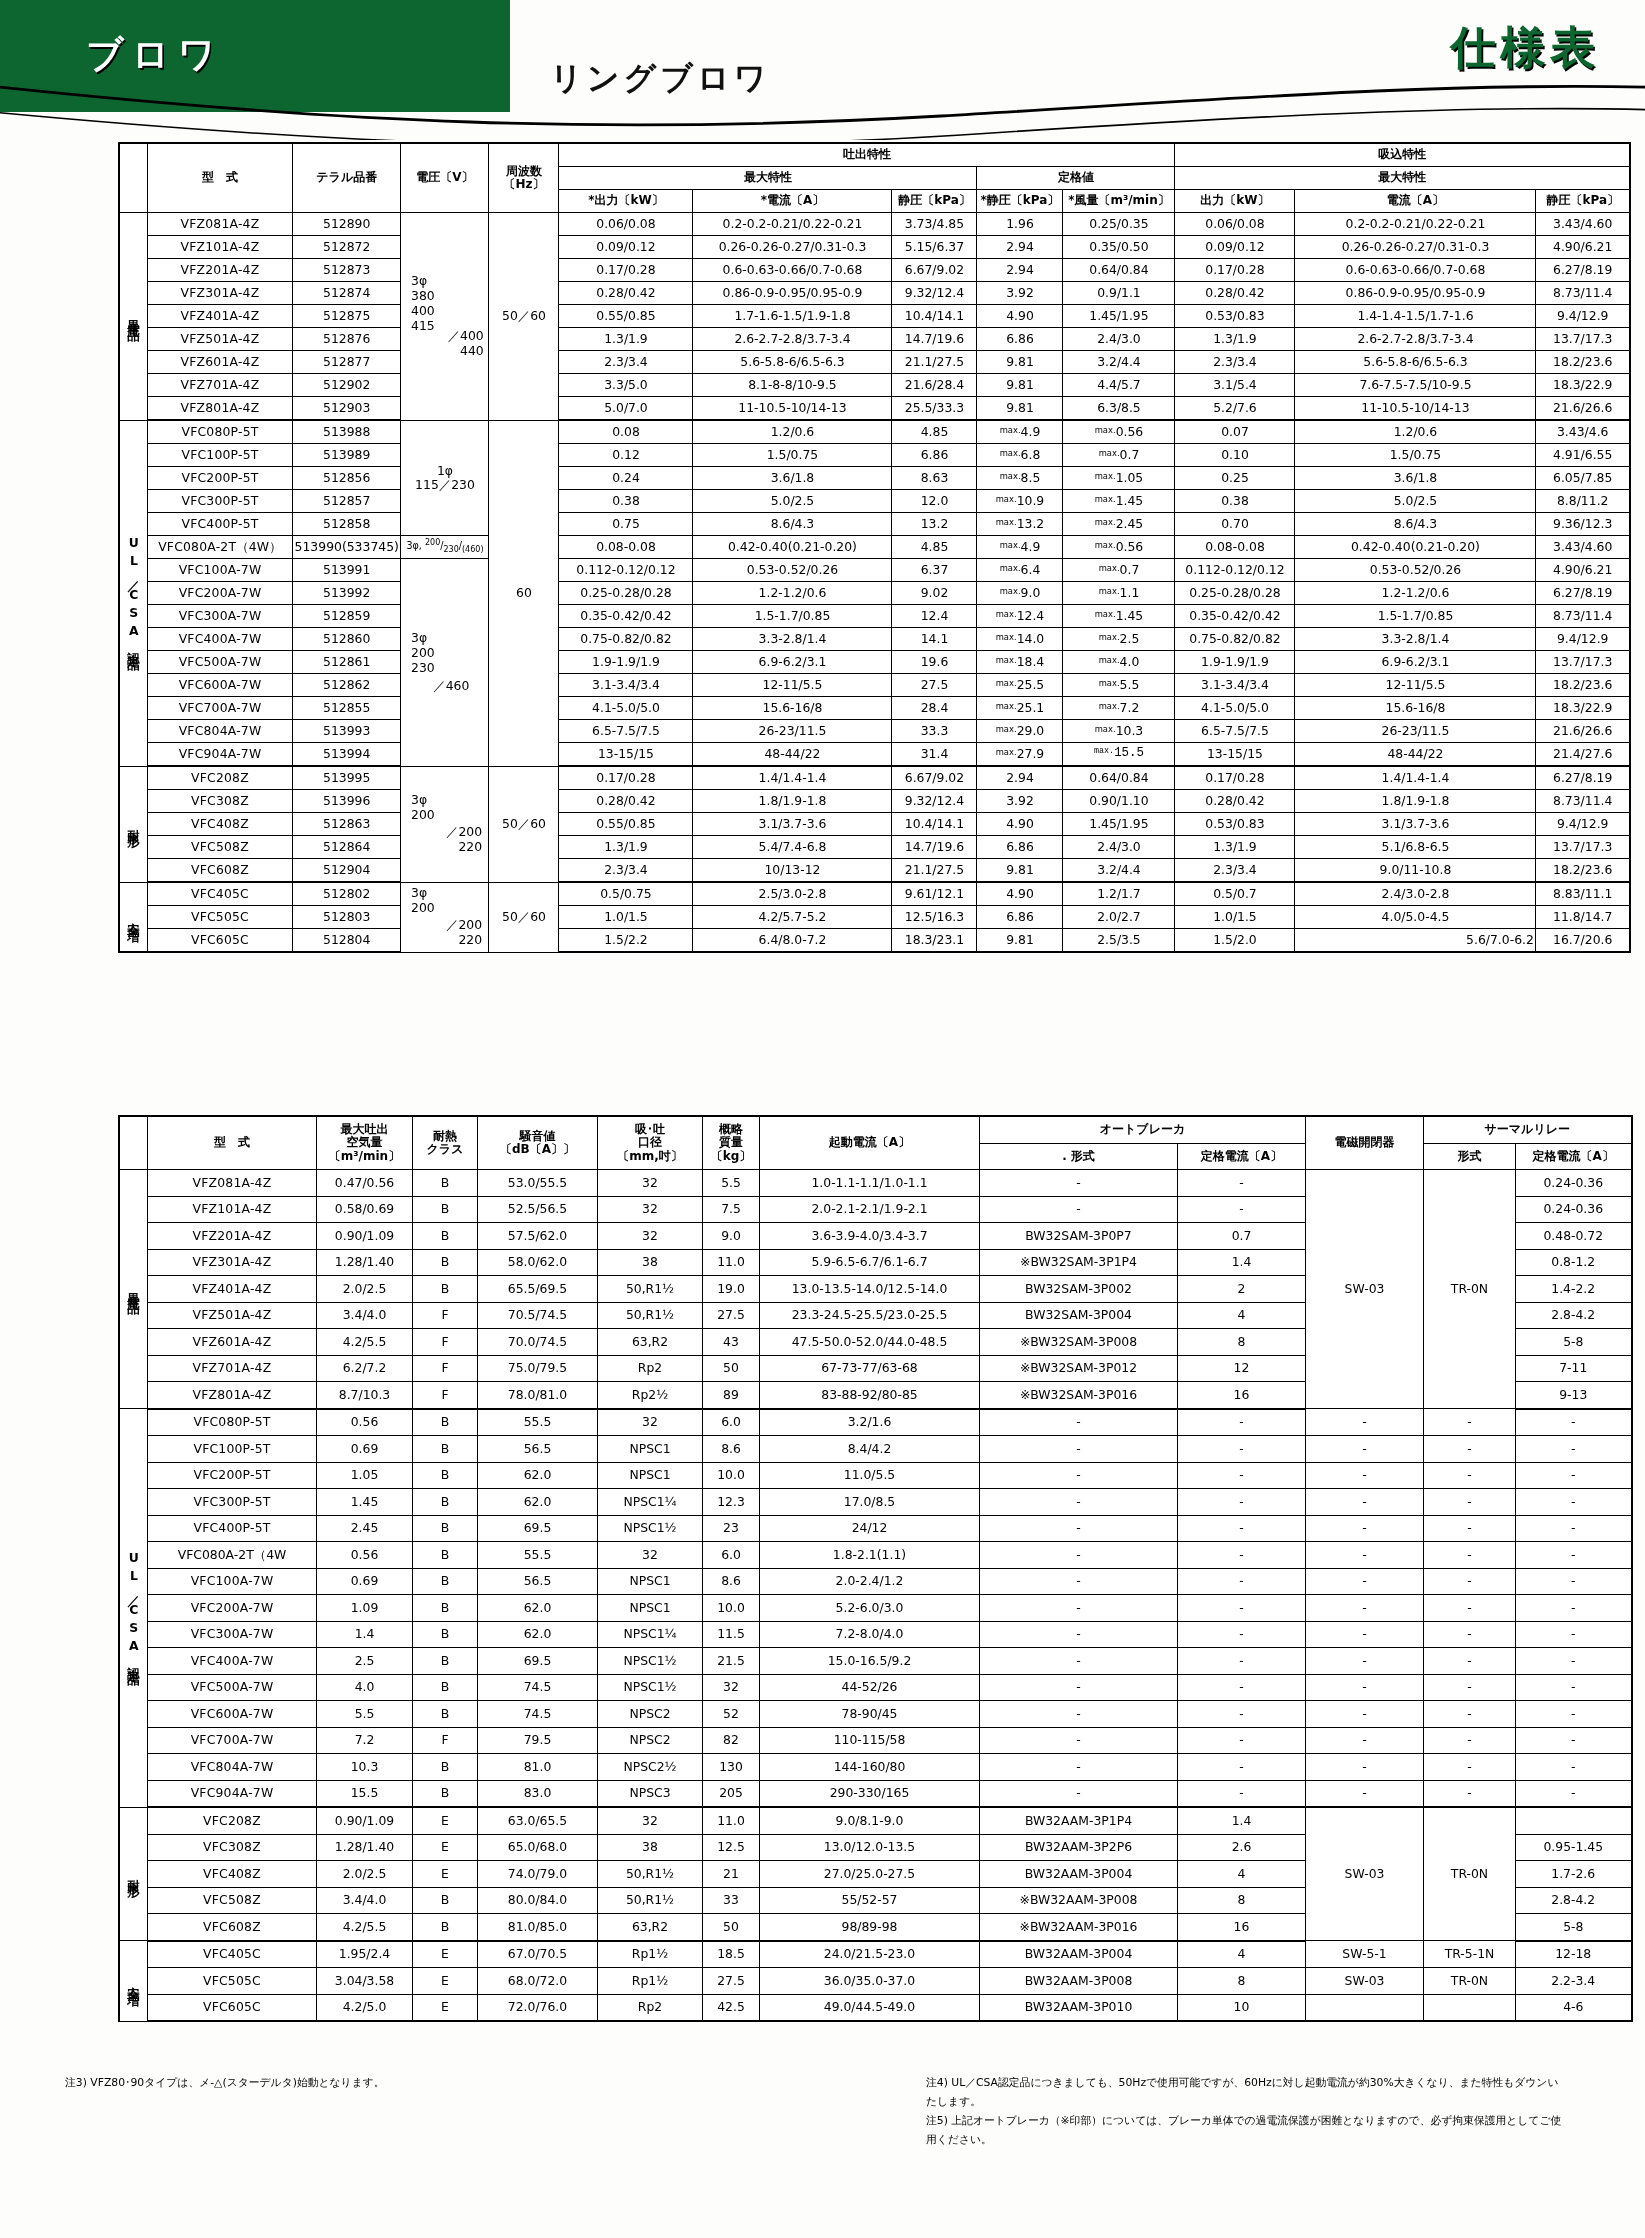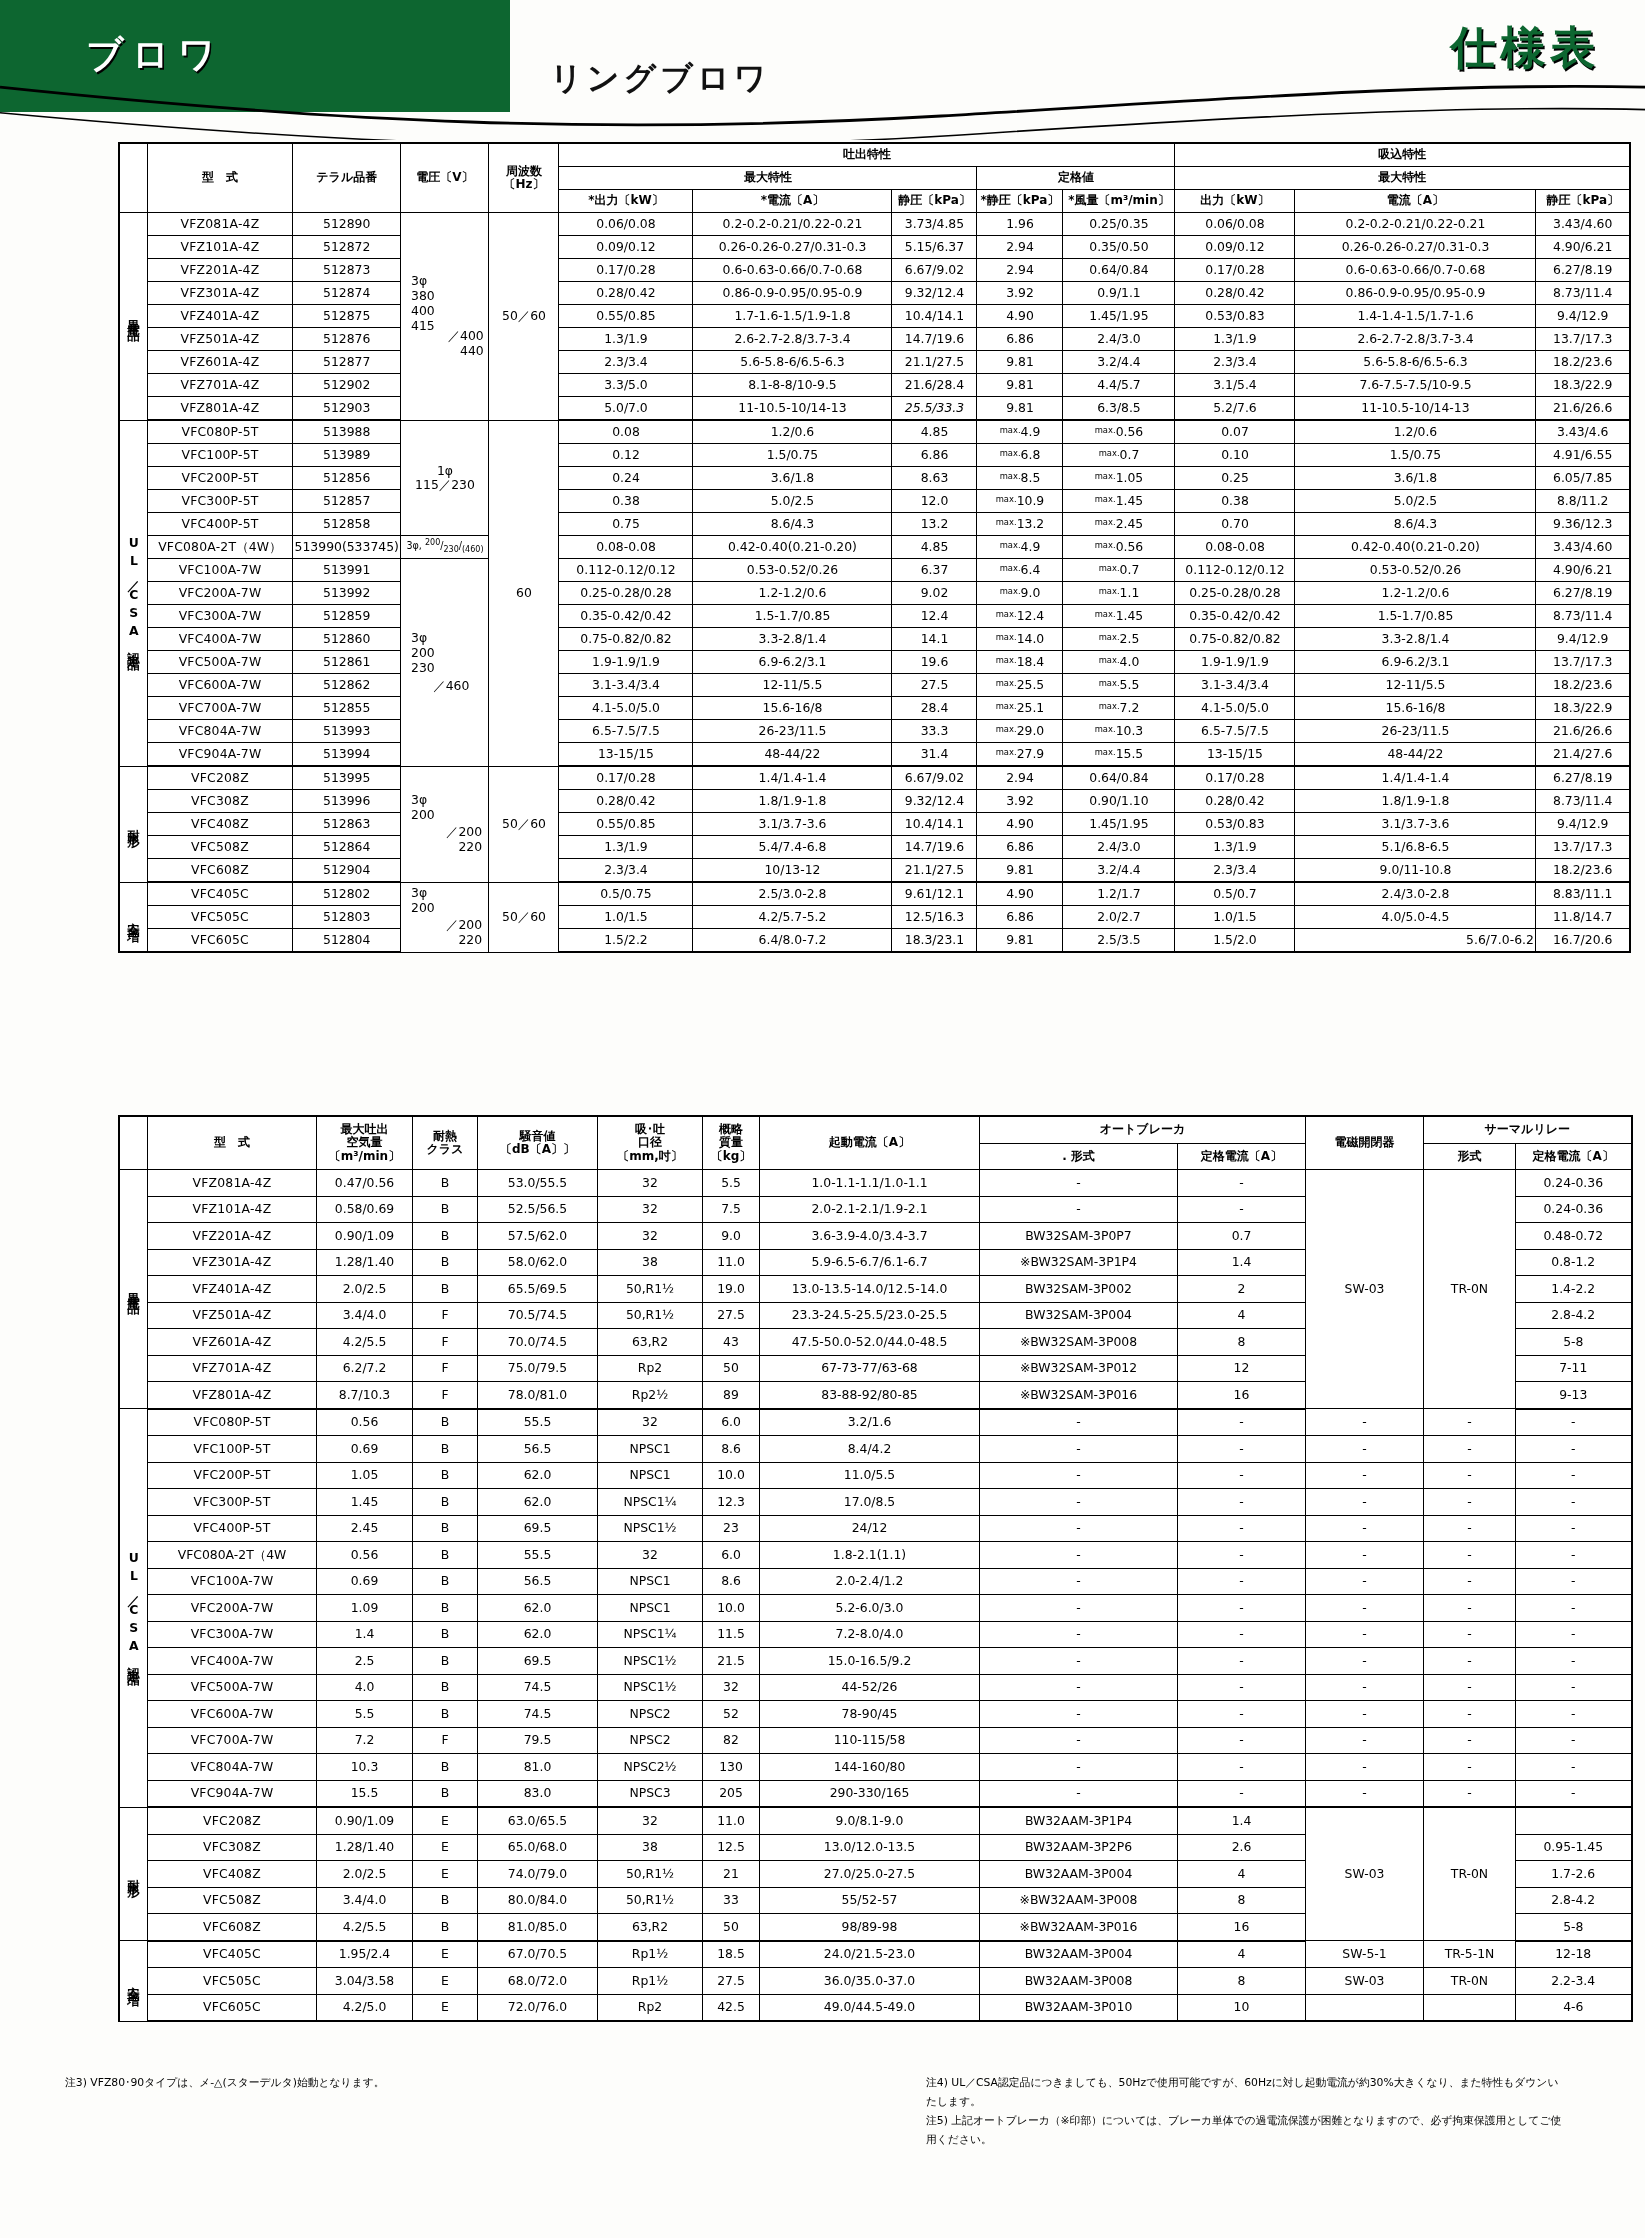--- a/index.html
+++ b/index.html
@@ -234,21 +234,21 @@
           <td>4.4/5.7</td>
           <td>3.1/5.4</td>
           <td>7.6-7.5-7.5/10-9.5</td>
           <td class="thick-right">18.3/22.9</td>
         </tr>
         <tr>
           <td class="model thick-bot" style="border-bottom: 2px solid rgb(0, 0, 0);">VFZ801A-4Z</td>
           <td class=" thick-bot" style="border-bottom: 2px solid rgb(0, 0, 0);">512903</td>
           <td class=" thick-bot" style="border-bottom: 2px solid rgb(0, 0, 0);">5.0/7.0</td>
           <td class=" thick-bot" style="border-bottom: 2px solid rgb(0, 0, 0);">11-10.5-10/14-13</td>
-          <td class=" thick-bot" style="border-bottom: 2px solid rgb(0, 0, 0); font-style: italic;">25.5/33.3</td>
+          <td class=" thick-bot" style="border-bottom: 2px solid rgb(0, 0, 0);">25.5/33.3</td>
           <td class=" thick-bot" style="border-bottom: 2px solid rgb(0, 0, 0);">9.81</td>
           <td class=" thick-bot" style="border-bottom: 2px solid rgb(0, 0, 0);">6.3/8.5</td>
           <td class=" thick-bot" style="border-bottom: 2px solid rgb(0, 0, 0);">5.2/7.6</td>
           <td class=" thick-bot" style="border-bottom: 2px solid rgb(0, 0, 0);">11-10.5-10/14-13</td>
           <td class="thick-right thick-bot" style="border-bottom: 2px solid rgb(0, 0, 0);">21.6/26.6</td>
         </tr>
         <tr>
           <td class="grp thick-left" rowspan="15">UL／CSA認定品</td>
           <td class="model">VFC080P-5T</td>
           <td>513988</td>
@@ -424,21 +424,21 @@
           <td>26-23/11.5</td>
           <td class="thick-right">21.6/26.6</td>
         </tr>
         <tr>
           <td class="model thick-bot" style="border-bottom: 2px solid rgb(0, 0, 0);">VFC904A-7W</td>
           <td class=" thick-bot" style="border-bottom: 2px solid rgb(0, 0, 0);">513994</td>
           <td class=" thick-bot" style="border-bottom: 2px solid rgb(0, 0, 0);">13-15/15</td>
           <td class=" thick-bot" style="border-bottom: 2px solid rgb(0, 0, 0);">48-44/22</td>
           <td class=" thick-bot" style="border-bottom: 2px solid rgb(0, 0, 0);">31.4</td>
           <td class="thick-bot maxcell" style="border-bottom: 2px solid rgb(0, 0, 0);"><span class="mx">max.</span>27.9</td>
-          <td class="thick-bot maxcell" style="border-bottom: 2px solid rgb(0, 0, 0);"><span class="mx">max.</span>15.5</td>
+          <td class="thick-bot maxcell" style="border-bottom: 2px solid rgb(0, 0, 0); font-family: Liberation Mono, monospace;"><span class="mx">max.</span>15.5</td>
           <td class=" thick-bot" style="border-bottom: 2px solid rgb(0, 0, 0);">13-15/15</td>
           <td class=" thick-bot" style="border-bottom: 2px solid rgb(0, 0, 0);">48-44/22</td>
           <td class="thick-right thick-bot" style="border-bottom: 2px solid rgb(0, 0, 0);">21.4/27.6</td>
         </tr>
         <tr>
           <td class="grp thick-left" rowspan="5">耐水形</td>
           <td class="model">VFC208Z</td>
           <td>513995</td>
           <td class="volt" rowspan="5">
             <div style="text-align:left;padding-left:8px;line-height:1.2">3φ<br>200</div>

